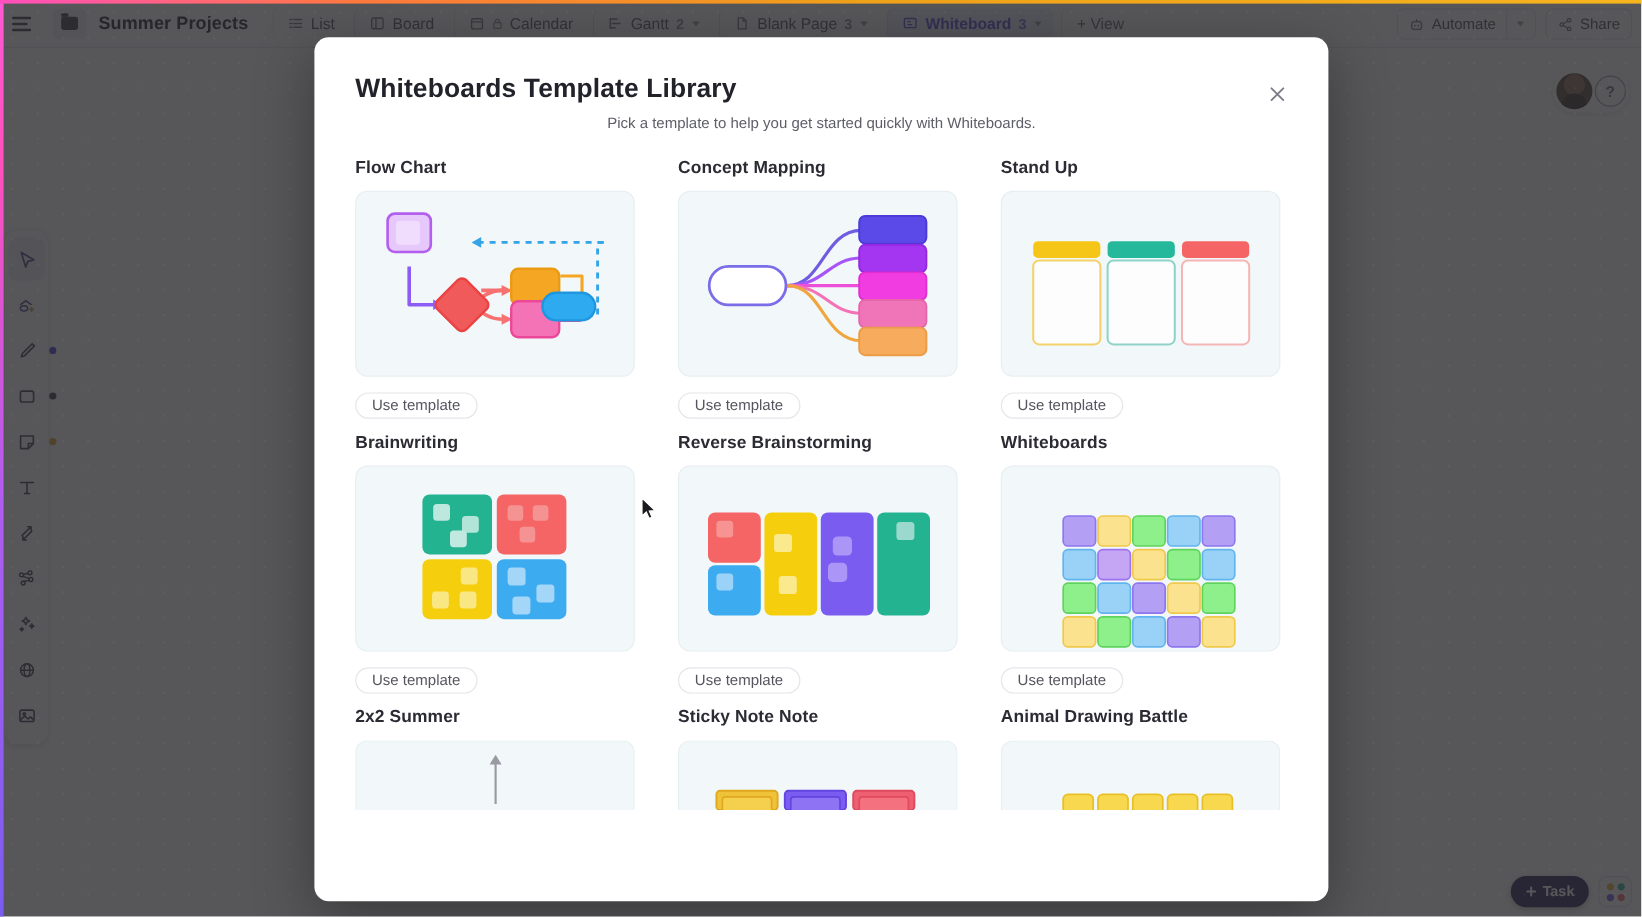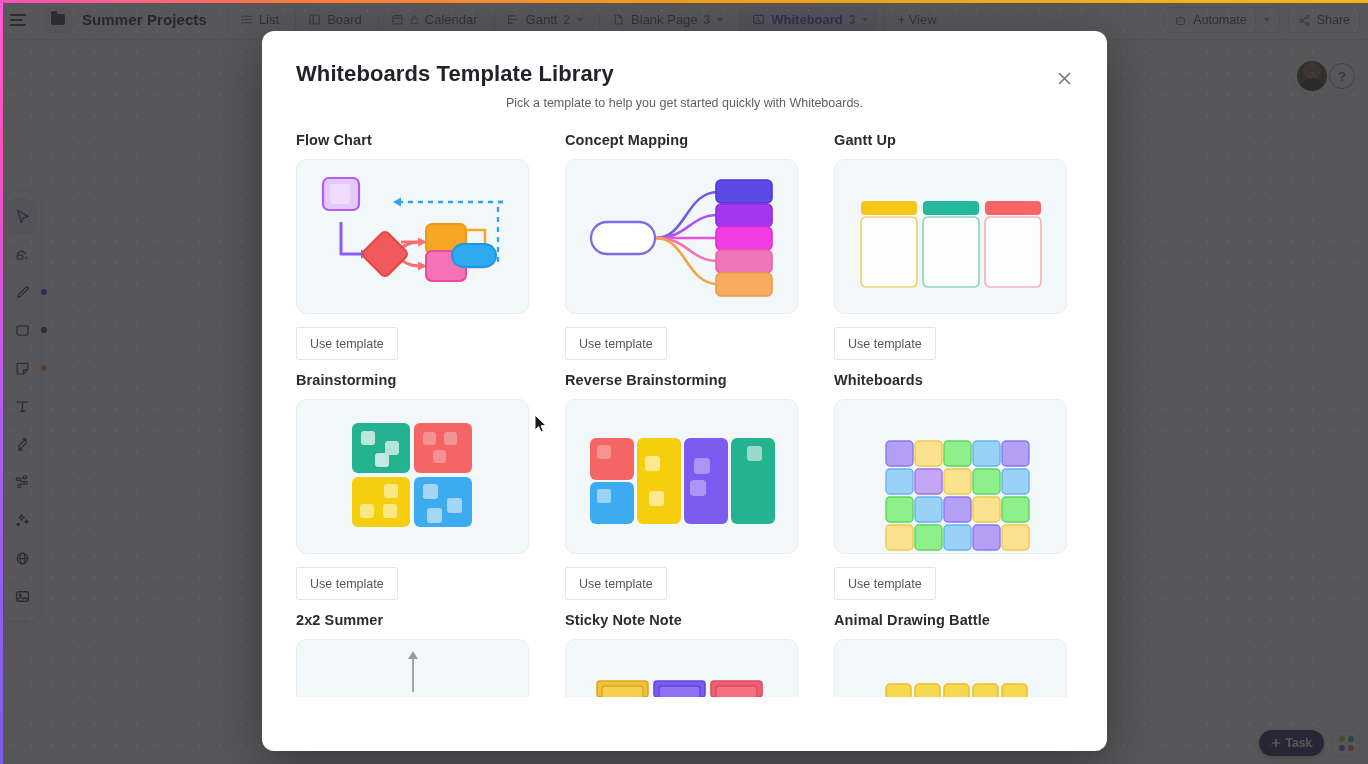--- a/index.html
+++ b/index.html
@@ -143,21 +143,21 @@
   .grid-scroll { padding: 22px 34px 0 34px; height: 660px; overflow: hidden; }
   .tgrid { display:grid; grid-template-columns: repeat(3, 233px); column-gap: 36px; row-gap: 0; }
   .tcard { padding-bottom: 12px; }
   .tname { font-size: 14.5px; font-weight: 600; color:#2b2b33; margin-bottom: 11px; letter-spacing:.1px; }
   .tprev {
     height: 155px; border-radius: 10px; background:#f2f8fa;
     border: 1px solid #e7eef1; position:relative; overflow:hidden;
   }
   .usebtn {
     margin-top: 13px; display:inline-flex; align-items:center; justify-content:center;
-    height: 33px; padding: 1px 13px; border:1px solid #e5e5eb; border-radius:2px;
+    height: 22px; padding: 1px 13px; border:1px solid #e5e5eb; border-radius:12px;
     font-size:12.5px; color:#55555f; background:#fff; cursor:pointer;
   }
   .row3 .tprev { height: 58px; border-bottom-left-radius:0; border-bottom-right-radius:0;
      border-bottom: none; }
 
   .cursor { position:absolute; left: 534px; top: 414px; width: 14px; height: 19px; }
 </style>
 </head>
 <body>
 
@@ -431,36 +431,36 @@
               <rect x="150" y="44" width="56" height="23" rx="5" fill="#a435f0" stroke="#9228e0" stroke-width="1.6"></rect>
               <rect x="150" y="67" width="56" height="23" rx="5" fill="#f03ce0" stroke="#e02fd0" stroke-width="1.6"></rect>
               <rect x="150" y="90" width="56" height="23" rx="5" fill="#f075b8" stroke="#e765aa" stroke-width="1.6"></rect>
               <rect x="150" y="113" width="56" height="23" rx="5" fill="#f7ab5c" stroke="#ec9b48" stroke-width="1.6"></rect>
             </svg>
           </div>
           <div class="usebtn">Use template</div>
         </div>
 
         <div class="tcard">
-          <div class="tname">Gantt Up</div>
+          <div class="tname">Stand Up</div>
           <div class="tprev">
             <svg viewBox="0 0 233 155" width="233" height="155">
               <rect x="26" y="41" width="56" height="14" rx="4" fill="#f5c518"></rect>
               <rect x="26" y="57" width="56" height="70" rx="5" fill="#fdfdfd" stroke="#f3d26a" stroke-width="1.7"></rect>
               <rect x="88" y="41" width="56" height="14" rx="4" fill="#25b89a"></rect>
               <rect x="88" y="57" width="56" height="70" rx="5" fill="#fdfdfd" stroke="#8fd3c7" stroke-width="1.7"></rect>
               <rect x="150" y="41" width="56" height="14" rx="4" fill="#f56565"></rect>
               <rect x="150" y="57" width="56" height="70" rx="5" fill="#fdfdfd" stroke="#f6b5b5" stroke-width="1.7"></rect>
             </svg>
           </div>
           <div class="usebtn">Use template</div>
         </div>
 
         <div class="tcard">
-          <div class="tname">Brainstorming</div>
+          <div class="tname">Brainwriting</div>
           <div class="tprev">
             <svg viewBox="0 0 233 155" width="233" height="155">
               <rect x="55" y="23" width="58" height="50" rx="6" fill="#24b391"></rect>
               <rect x="64" y="31" width="14" height="14" rx="3" fill="#bde8de"></rect>
               <rect x="88" y="41" width="14" height="14" rx="3" fill="#b3e4d8"></rect>
               <rect x="78" y="53" width="14" height="14" rx="3" fill="#c2e9e0"></rect>
               <rect x="117" y="23" width="58" height="50" rx="6" fill="#f56565"></rect>
               <rect x="126" y="32" width="13" height="13" rx="3" fill="#f59292"></rect>
               <rect x="147" y="32" width="13" height="13" rx="3" fill="#f59292"></rect>
               <rect x="136" y="50" width="13" height="13" rx="3" fill="#f59292"></rect>

